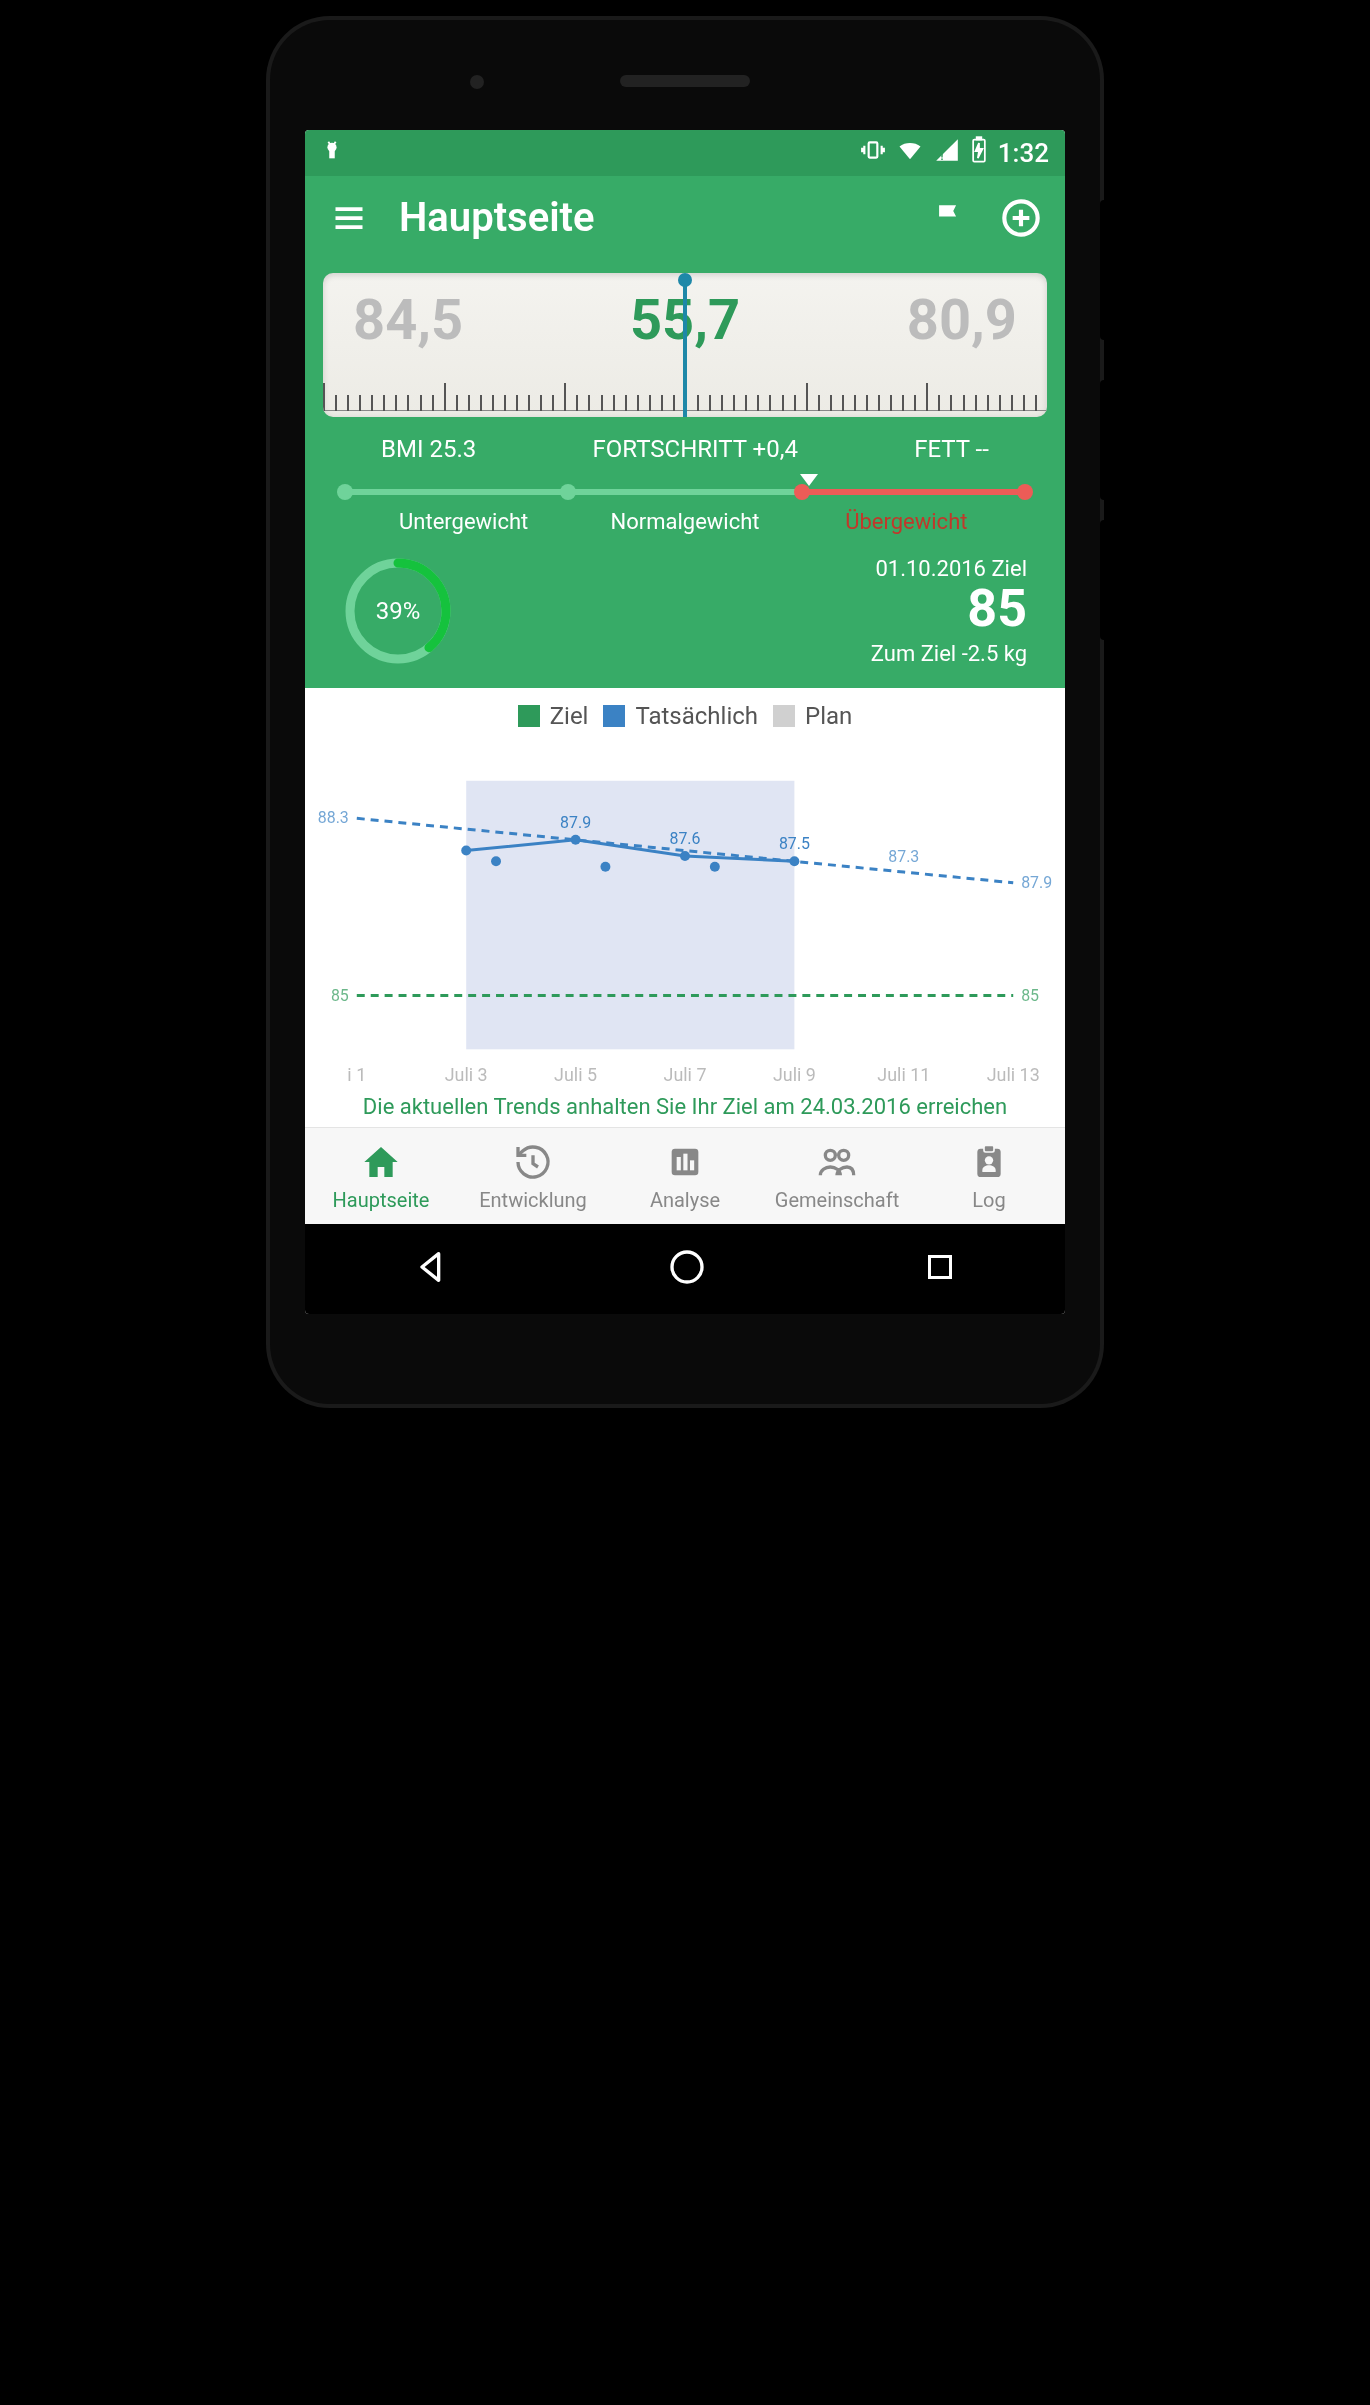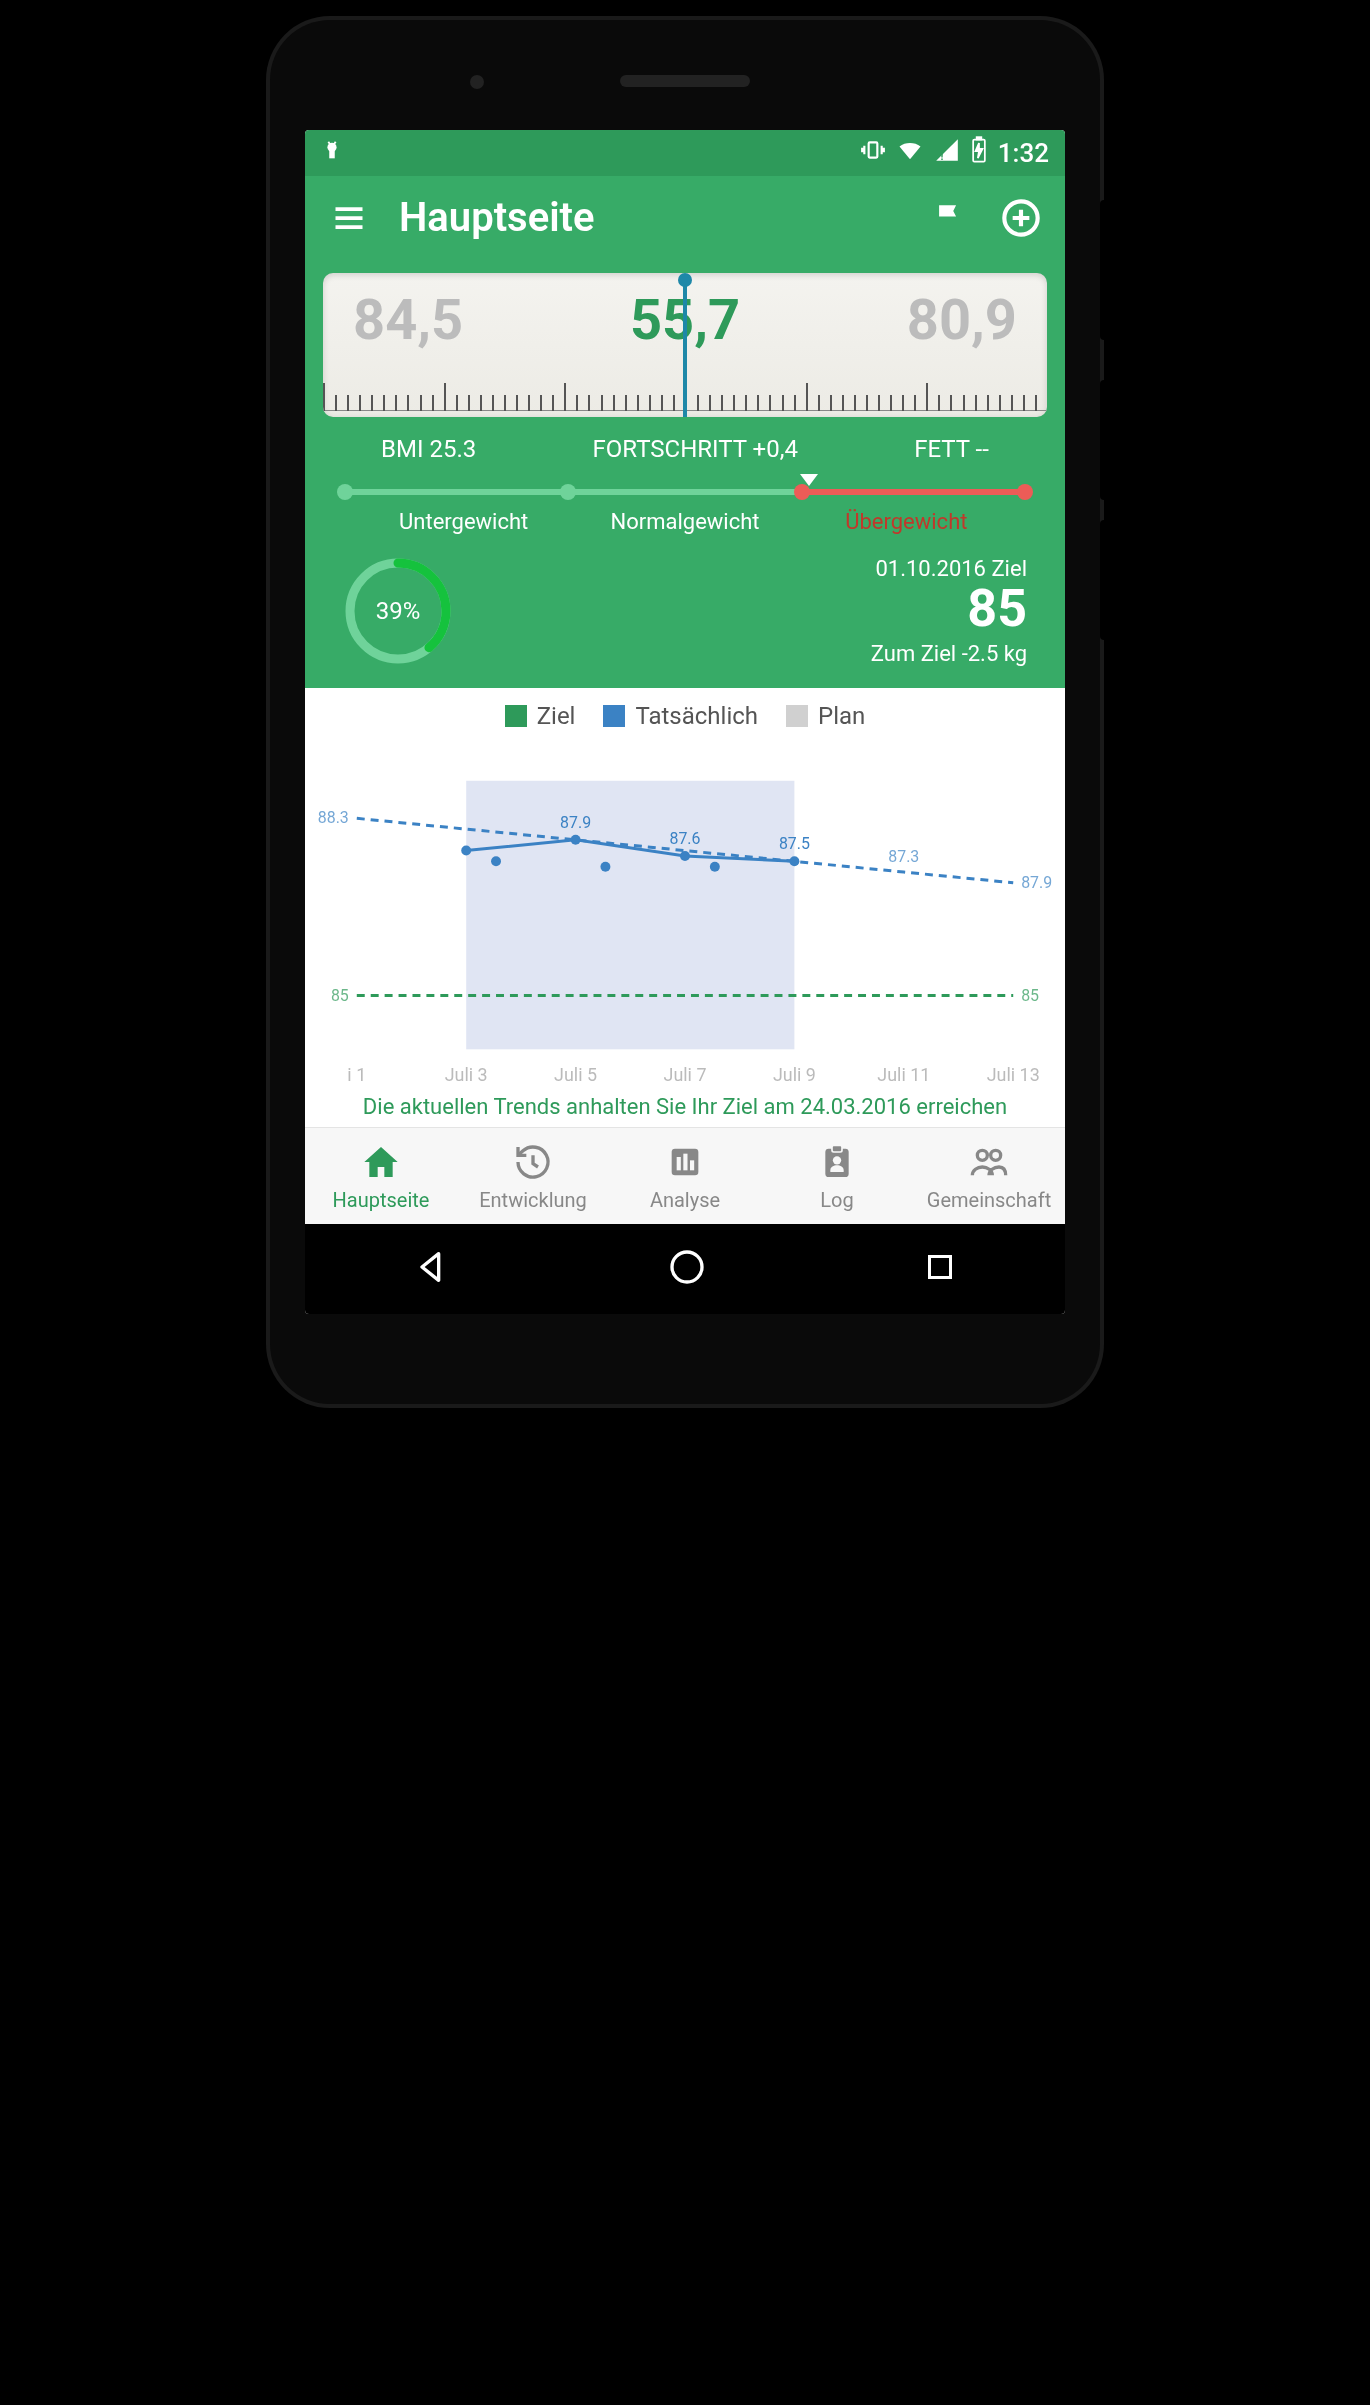--- a/index.html
+++ b/index.html
@@ -44,21 +44,21 @@
   .goal-row { background:#37ab67; color:#fff; display:flex; justify-content:space-between; align-items:center; padding:10px 20px 22px; }
   .goal-side { display:flex; flex-direction:column; gap:2px; }
   .goal-right { text-align:right; }
   .goal-lbl { font-size:22px; }
   .goal-val { font-size:52px; font-weight:700; line-height:1; }
   .goal-sub { font-size:22px; margin-top:4px; }
   .ring { position:relative; width:110px; height:110px; }
   .ring svg { transform:rotate(-90deg); }
   .ring-txt { position:absolute; inset:0; display:flex; align-items:center; justify-content:center; font-size:24px; color:#fff; }
   .chart-area { background:#fff; padding:14px 12px 8px; }
-  .legend { display:flex; justify-content:center; gap:28px; font-size:24px; color:#555; margin-bottom:20px; }
+  .legend { display:flex; justify-content:center; gap:15px; font-size:24px; color:#555; margin-bottom:20px; }
   .lg-item { display:flex; align-items:center; gap:10px; }
   .lg-sq { width:22px; height:22px; }
   .chart-svg { width:100%; height:340px; }
   .trend-txt { text-align:center; color:#2e9a5a; font-size:22px; padding:0 8px; }
   .tabbar { background:#f7f7f7; display:flex; border-top:1px solid #e4e4e4; }
   .tab { flex:1; display:flex; flex-direction:column; align-items:center; gap:6px; padding:14px 2px 12px; color:#888; font-size:20px; cursor:pointer; }
   .tab.active { color:#2e9a5a; }
   .navbar { background:#000; height:90px; display:flex; justify-content:space-around; align-items:center; }
 </style>
 </head>
@@ -306,35 +306,35 @@
       <div class="tab">
         <svg width="40" height="40" viewBox="0 0 24 24" fill="#888">
             <rect x="4" y="4" width="16" height="16" rx="2"></rect>
             <rect x="7" y="9" width="2.5" height="8" fill="#f7f7f7"></rect>
             <rect x="11" y="7" width="2.5" height="10" fill="#f7f7f7"></rect>
             <rect x="15" y="11" width="2.5" height="6" fill="#f7f7f7"></rect>
           </svg>
         <span>Analyse</span>
       </div>
       <div class="tab">
+        <svg width="40" height="40" viewBox="0 0 24 24" fill="none" stroke="#888" stroke-width="2">
+            <circle cx="8" cy="8" r="3"></circle>
+            <circle cx="16" cy="8" r="3"></circle>
+            <path d="M2 20c0-3 3-5 6-5s6 2 6 5M12 20c0-3 3-5 6-5s4 2 4 5"></path>
+          </svg>
+        <span>Gemeinschaft</span>
+      </div>
+      <div class="tab">
         <svg width="40" height="40" viewBox="0 0 24 24" fill="#888">
             <rect x="5" y="4" width="14" height="17" rx="2"></rect>
             <rect x="9" y="2" width="6" height="4" rx="1" fill="#888" stroke="#f7f7f7" stroke-width="1"></rect>
             <circle cx="12" cy="11" r="2.5" fill="#f7f7f7"></circle>
             <path d="M8 17c0-2 2-3 4-3s4 1 4 3v1H8z" fill="#f7f7f7"></path>
           </svg>
         <span>Log</span>
-      </div>
-      <div class="tab">
-        <svg width="40" height="40" viewBox="0 0 24 24" fill="none" stroke="#888" stroke-width="2">
-            <circle cx="8" cy="8" r="3"></circle>
-            <circle cx="16" cy="8" r="3"></circle>
-            <path d="M2 20c0-3 3-5 6-5s6 2 6 5M12 20c0-3 3-5 6-5s4 2 4 5"></path>
-          </svg>
-        <span>Gemeinschaft</span>
       </div>
     </div>
 
     <div class="navbar">
       <div><svg width="40" height="40" viewBox="0 0 24 24" fill="none" stroke="#fff" stroke-width="2">
             <path d="M16 4L6 12l10 8z" stroke-linejoin="round"></path>
           </svg></div>
       <div><svg width="40" height="40" viewBox="0 0 24 24" fill="none" stroke="#fff" stroke-width="2">
             <circle cx="12" cy="12" r="9"></circle>
           </svg></div>

